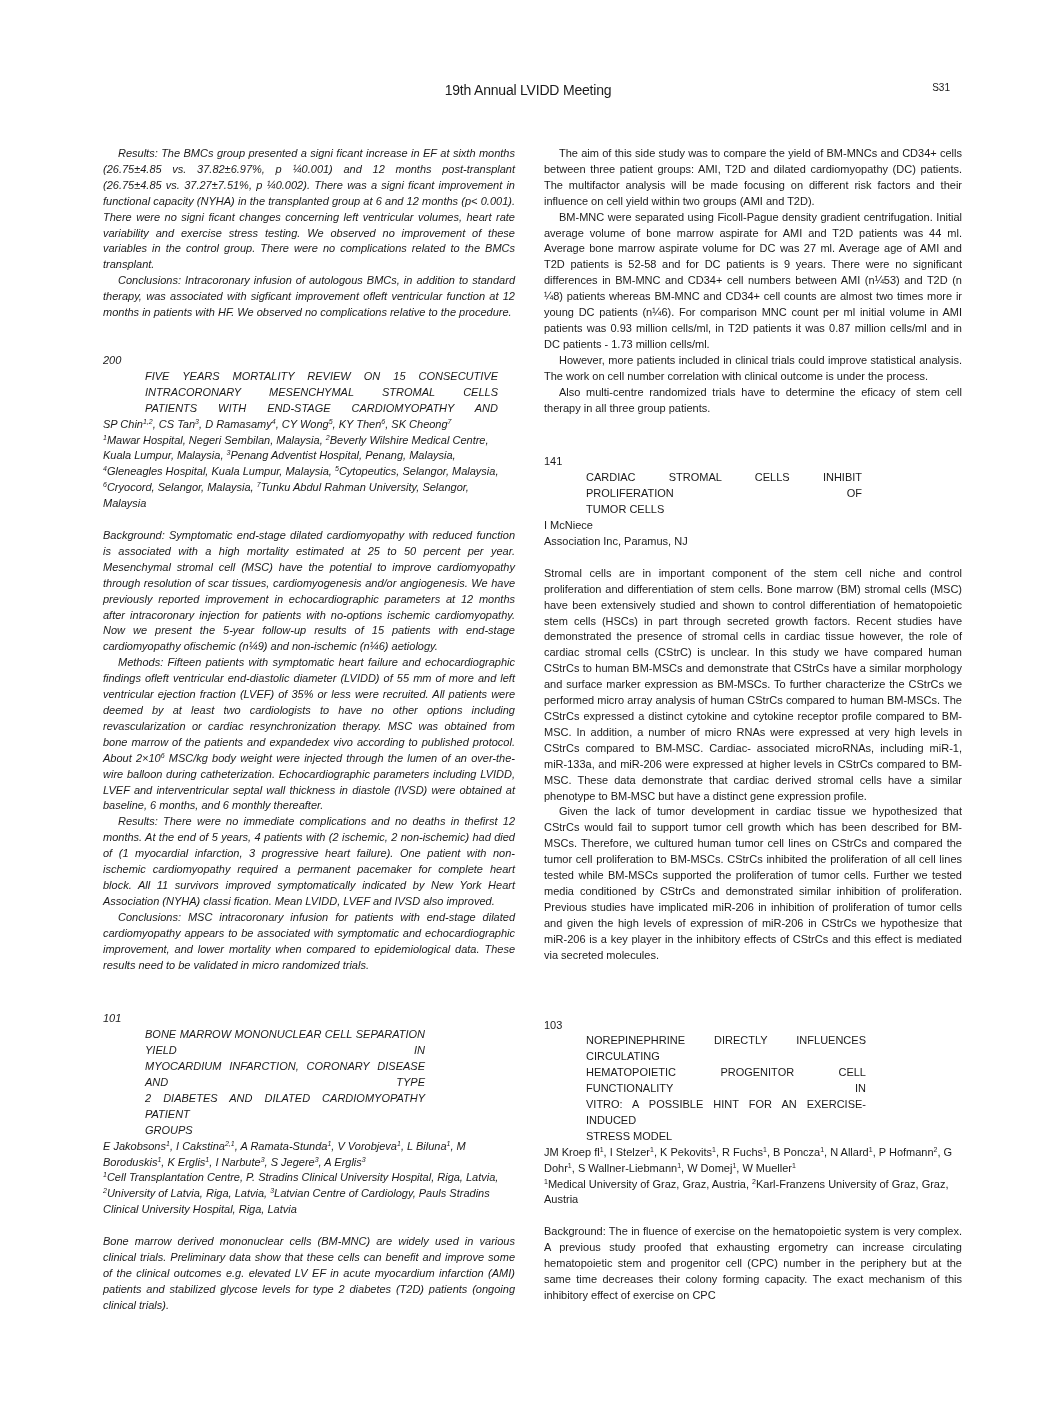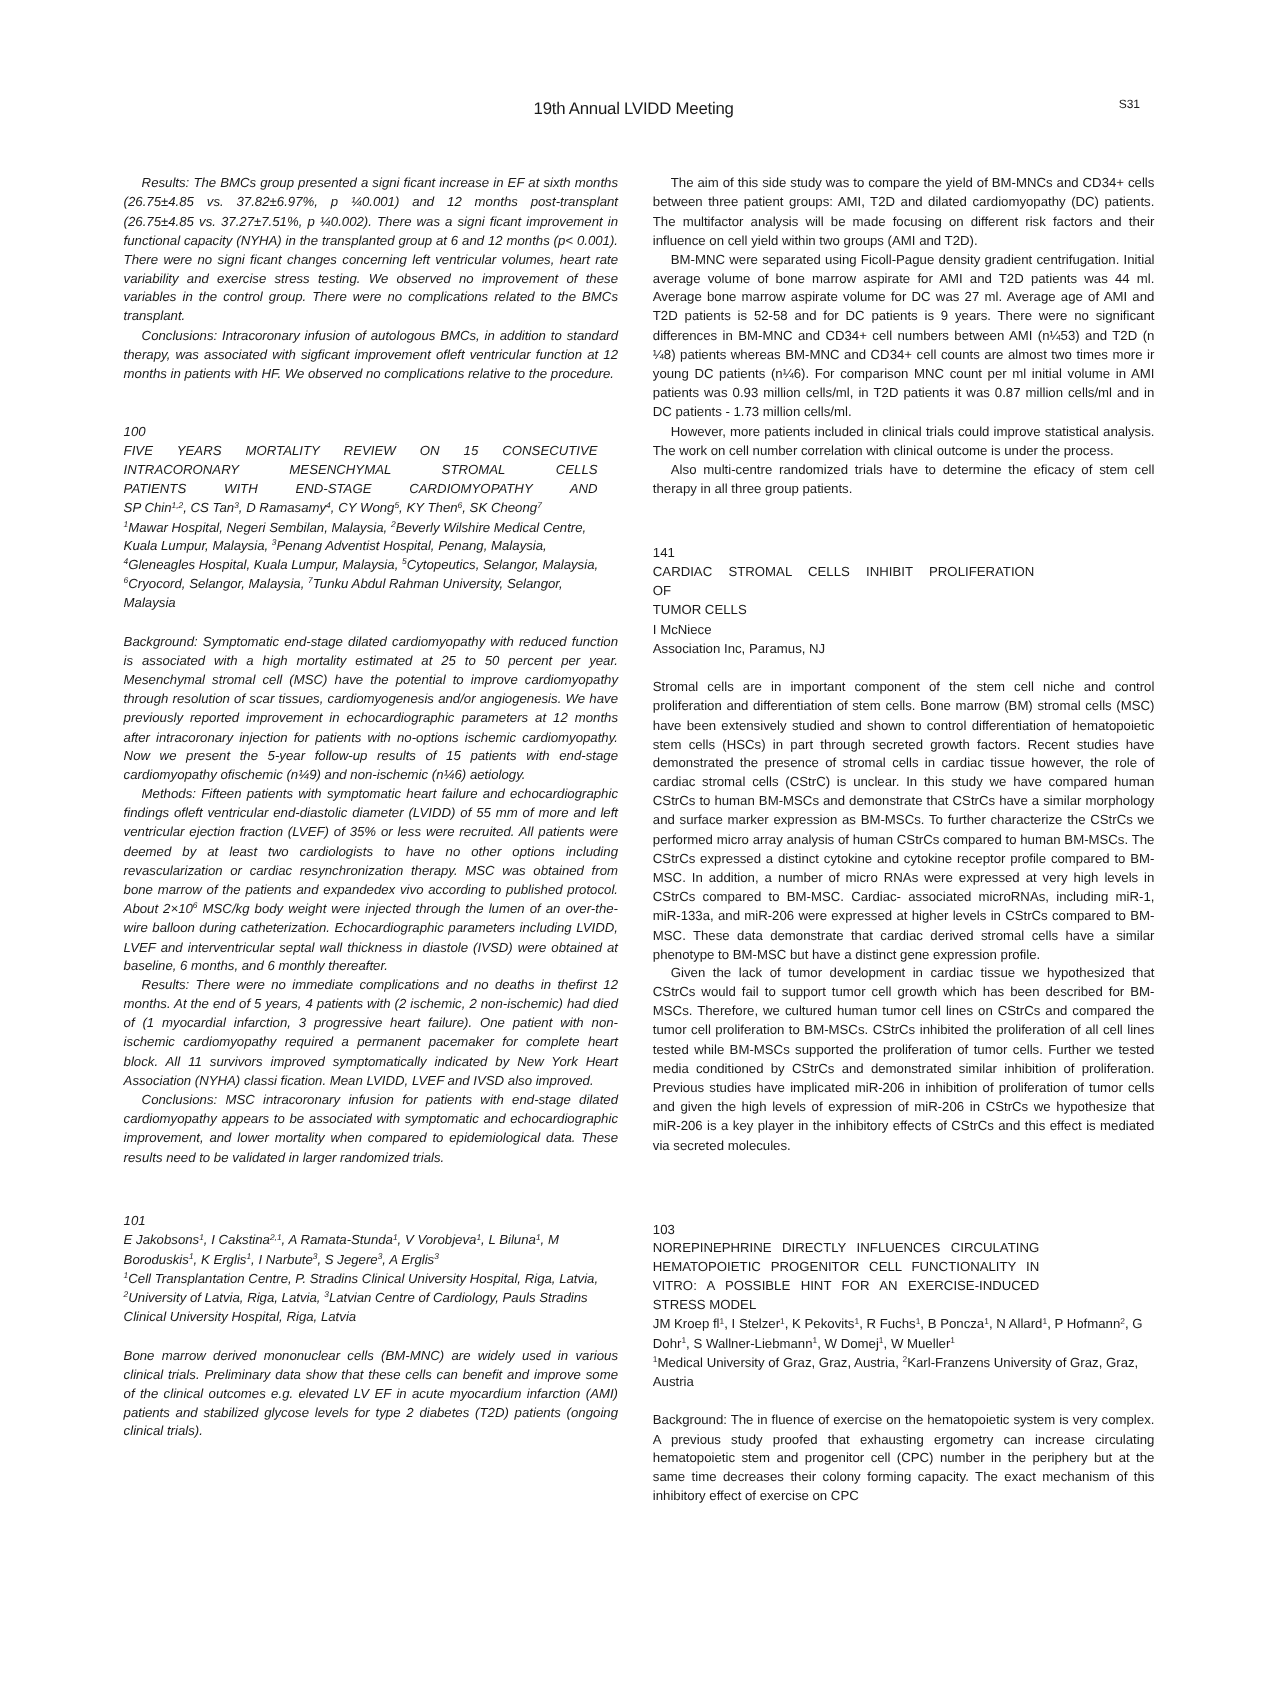--- a/index.html
+++ b/index.html
@@ -8,21 +8,21 @@
   .running-head { position: absolute; top: 82px; left: 0; width: 1056px; height: 22px; }
   .journal { position: absolute; left: 0; width: 1056px; text-align: center; font-size: 14px; letter-spacing: -0.2px; }
   .page-no { position: absolute; right: 106px; font-size: 10px; }
   .col { position: absolute; top: 146px; width: 412px; font-size: 11px; line-height: 15.9px; }
   .col.left { left: 103px; font-style: italic; }
   .col.right { left: 544px; width: 418px; }
   p { margin: 0; text-align: justify; }
   p.ind { text-indent: 15px; }
   .abs-num { margin: 0; }
   .abs-title { margin: 0; text-transform: uppercase; word-spacing: 6px; }
-  .abs-title span { display: block; text-align: justify; text-align-last: justify; }
+  .abs-title span { display: block; text-align: justify; text-align-last: justify; margin-left: 42px; }
   .abs-title span.last { text-align-last: left; }
   .authors, .affil { margin: 0; }
   sup { font-size: 7px; vertical-align: 4px; line-height: 0; }
   .gap-s { height: 16px; }
   .gap-m { height: 32px; }
   .gap-l { height: 38px; }
 </style>
 </head>
 <body>
 
@@ -31,39 +31,45 @@
   <div class="page-no">S31</div>
 </div>
 
 <div class="col left">
   <p class="ind">Results:  The BMCs group presented a signi ficant increase in EF at sixth months (26.75±4.85 vs. 37.82±6.97%, p ¼0.001) and 12 months post-transplant (26.75±4.85 vs. 37.27±7.51%, p ¼0.002). There was a signi ficant improvement in functional capacity (NYHA) in the transplanted group at 6 and 12 months (p&lt; 0.001). There were no signi ficant changes concerning left ventricular volumes, heart rate variability and exercise stress testing. We observed no improvement of these variables in the control group. There were no complications related to the BMCs transplant.</p>
   <p class="ind">Conclusions:  Intracoronary infusion of autologous BMCs, in addition to standard therapy, was associated with sigficant improvement ofleft ventricular function at 12 months in patients with HF. We observed no complications relative to the procedure.</p>
 
   <div class="gap-m"></div>
 
   <section>
-    <div class="abs-num">100</div>
+    <div class="abs-num">200</div>
     <div class="abs-title" style="width:395px;">
       <span>FIVE YEARS MORTALITY REVIEW ON 15 CONSECUTIVE</span>
       <span>INTRACORONARY MESENCHYMAL STROMAL CELLS</span>
       <span>PATIENTS WITH END-STAGE CARDIOMYOPATHY AND</span>
     </div>
     <div class="authors"><span>SP Chin<sup>1,2</sup></span>, <span>CS Tan<sup>3</sup></span>, <span>D Ramasamy<sup>4</sup></span>, <span>CY Wong<sup>5</sup></span>, <span>KY Then<sup>6</sup></span>, <span>SK Cheong<sup>7</sup></span></div>
     <div class="affil"><span><sup>1</sup>Mawar Hospital, Negeri Sembilan, Malaysia,</span>  <span><sup>2</sup>Beverly Wilshire Medical Centre, Kuala Lumpur, Malaysia,</span>  <span><sup>3</sup>Penang Adventist Hospital, Penang, Malaysia,</span>  <span><sup>4</sup>Gleneagles Hospital, Kuala Lumpur, Malaysia,</span>  <span><sup>5</sup>Cytopeutics, Selangor, Malaysia,</span>  <span><sup>6</sup>Cryocord, Selangor, Malaysia,</span>  <span><sup>7</sup>Tunku Abdul Rahman University, Selangor, Malaysia</span></div>
     <div class="gap-s"></div>
     <p>Background:  Symptomatic end-stage dilated cardiomyopathy with reduced function is associated with a high mortality estimated at 25 to 50 percent per year. Mesenchymal stromal cell (MSC) have the potential to improve cardiomyopathy through resolution of scar tissues, cardiomyogenesis and/or angiogenesis. We have previously reported improvement in echocardiographic parameters at 12 months after intracoronary injection for patients with no-options ischemic cardiomyopathy. Now we present the 5-year follow-up results of 15 patients with end-stage cardiomyopathy ofischemic (n¼9) and non-ischemic (n¼6) aetiology.</p>
     <p class="ind"><span>Methods:  Fifteen patients with symptomatic heart failure and echocardiographic findings ofleft ventricular end-diastolic diameter (LVIDD) of 55 mm of more and left ventricular ejection fraction (LVEF) of 35% or less were recruited. All patients were deemed by at least two cardiologists to have no other options including revascularization or cardiac resynchronization therapy. MSC was obtained from bone marrow of the patients and expandedex vivo according to published protocol. About 2×10</span><sup>6</sup><span> MSC/kg body weight were injected through the lumen of an over-the-wire balloon during catheterization. Echocardiographic parameters including LVIDD, LVEF and interventricular septal wall thickness in diastole (IVSD) were obtained at baseline, 6 months, and 6 monthly thereafter.</span></p>
     <p class="ind">Results:  There were no immediate complications and no deaths in thefirst 12 months. At the end of 5 years, 4 patients with (2 ischemic, 2 non-ischemic) had died of (1 myocardial infarction, 3 progressive heart failure). One patient with non-ischemic cardiomyopathy required a permanent pacemaker for complete heart block. All 11 survivors improved symptomatically indicated by New York Heart Association (NYHA) classi    fication. Mean LVIDD, LVEF and IVSD also improved.</p>
-    <p class="ind">Conclusions:  MSC intracoronary infusion for patients with end-stage dilated cardiomyopathy appears to be associated with symptomatic and echocardiographic improvement, and lower mortality when compared to epidemiological data. These results need to be validated in larger randomized trials.</p>
+    <p class="ind">Conclusions:  MSC intracoronary infusion for patients with end-stage dilated cardiomyopathy appears to be associated with symptomatic and echocardiographic improvement, and lower mortality when compared to epidemiological data. These results need to be validated in micro randomized trials.</p>
   </section>
 
   <div class="gap-l"></div>
 
   <section>
     <div class="abs-num">101</div>
+    <div class="abs-title" style="width:322px; word-spacing:0;">
+      <span style="word-spacing:-1px;">BONE MARROW MONONUCLEAR CELL SEPARATION YIELD IN</span>
+      <span>MYOCARDIUM INFARCTION, CORONARY DISEASE AND TYPE</span>
+      <span>2 DIABETES AND DILATED CARDIOMYOPATHY PATIENT</span>
+      <span class="last">GROUPS</span>
+    </div>
     <div class="authors"><span>E Jakobsons<sup>1</sup></span>, <span>I Cakstina<sup>2,1</sup></span>, <span>A Ramata-Stunda<sup>1</sup></span>, <span>V Vorobjeva<sup>1</sup></span>, <span>L Biluna<sup>1</sup></span>, <span>M Boroduskis<sup>1</sup></span>, <span>K Erglis<sup>1</sup></span>, <span>I Narbute<sup>3</sup></span>, <span>S Jegere<sup>3</sup></span>, <span>A Erglis<sup>3</sup></span></div>
     <div class="affil"><span><sup>1</sup>Cell Transplantation Centre, P. Stradins Clinical University Hospital, Riga, Latvia,</span>  <span><sup>2</sup>University of Latvia, Riga, Latvia,</span>  <span><sup>3</sup>Latvian Centre of Cardiology, Pauls Stradins Clinical University Hospital, Riga, Latvia</span></div>
     <div class="gap-s"></div>
     <p>Bone marrow derived mononuclear cells (BM-MNC) are widely used in various clinical trials. Preliminary data show that these cells can benefit and improve some of the clinical outcomes e.g. elevated LV EF in acute myocardium infarction (AMI) patients and stabilized glycose levels for type 2 diabetes (T2D) patients (ongoing clinical trials).</p>
   </section>
 </div>
 
 <div class="col right">
   <p class="ind">The aim of this side study was to compare the yield of BM-MNCs and CD34+ cells between three patient groups: AMI, T2D and dilated cardiomyopathy (DC) patients. The multifactor analysis will be made focusing on different risk factors and their influence on cell yield within two groups (AMI and T2D).</p>
   <p class="ind">BM-MNC were separated using Ficoll-Pague density gradient centrifugation. Initial average volume of bone marrow aspirate for AMI and T2D patients was 44 ml. Average bone marrow aspirate volume for DC was 27 ml. Average age of AMI and T2D patients is 52-58 and for DC patients is 9 years. There were no significant differences in BM-MNC and CD34+ cell numbers between AMI (n¼53) and T2D (n ¼8) patients whereas BM-MNC and CD34+ cell counts are almost two times more ir young DC patients (n¼6). For comparison MNC count per ml initial volume in AMI patients was 0.93 million cells/ml, in T2D patients it was 0.87 million cells/ml and in DC patients - 1.73 million cells/ml.</p>

